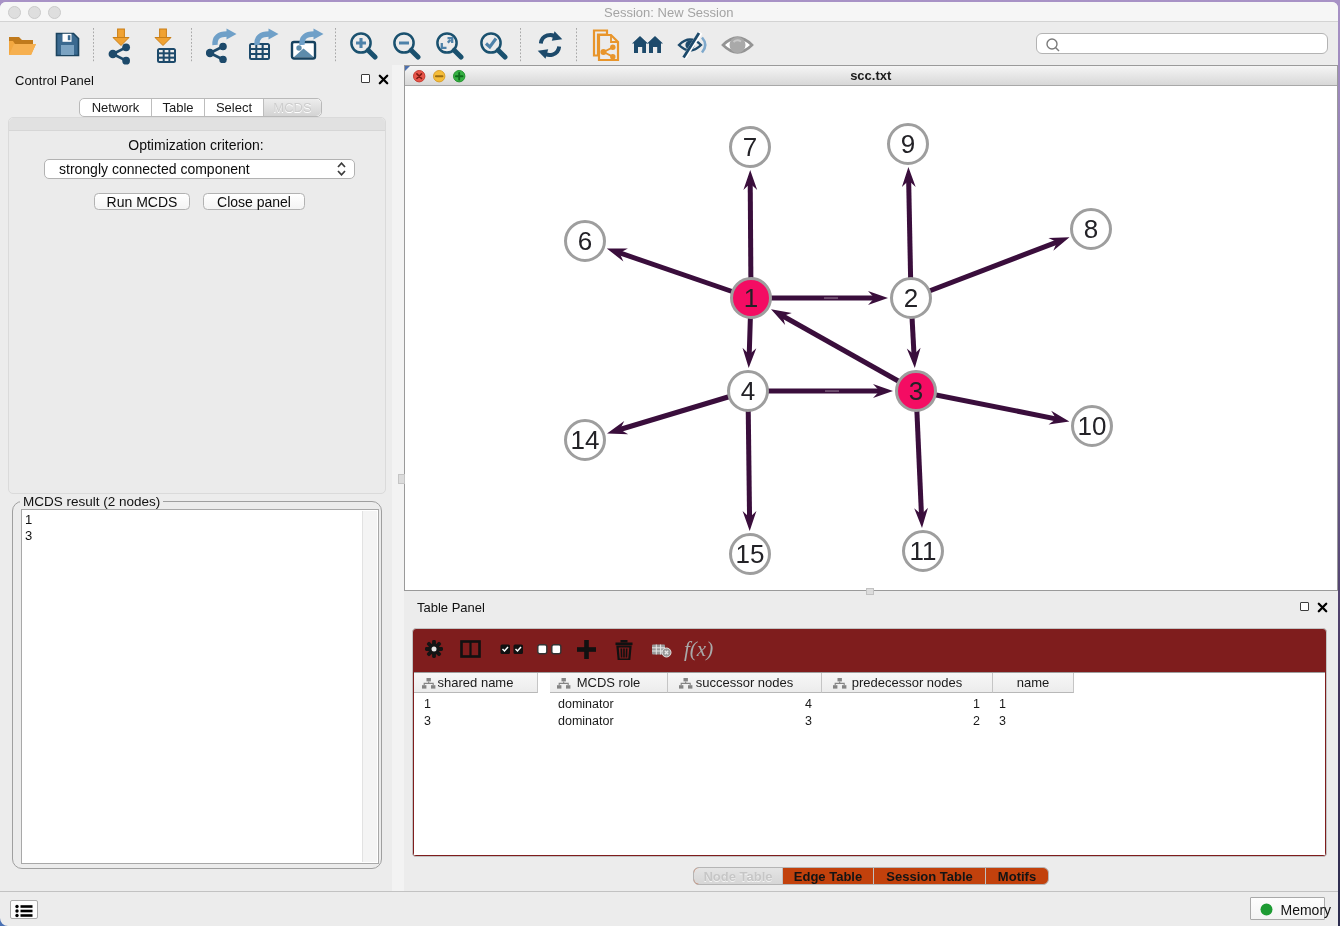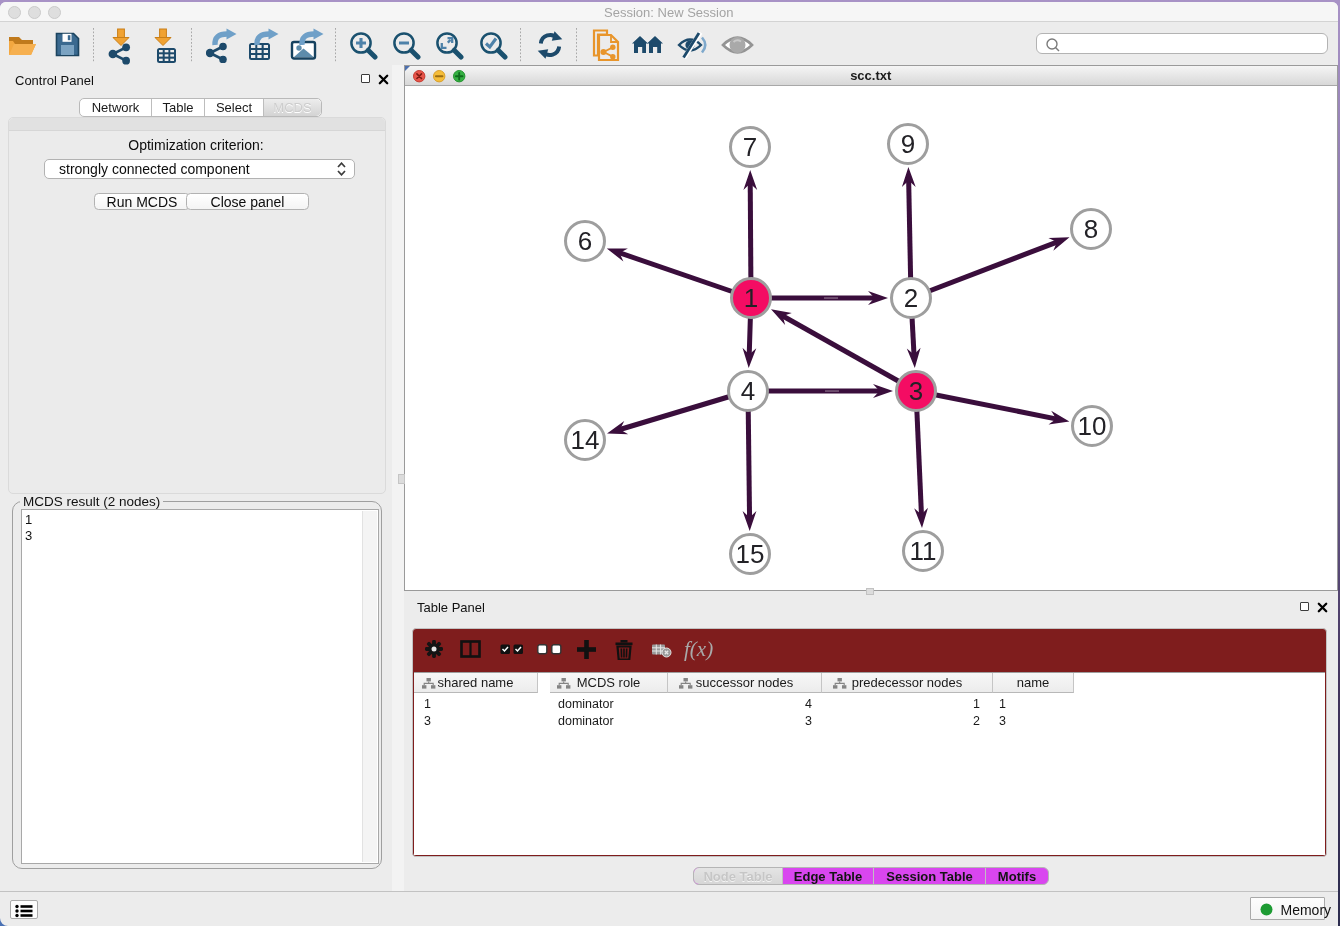--- a/index.html
+++ b/index.html
@@ -36,21 +36,21 @@
 #nettitle{position:absolute;left:0;top:0;right:0;height:20px;background:linear-gradient(#f5f5f5,#d8d8d8);border-bottom:1px solid #a8a8a8}
 #nettitle .t{position:absolute;width:100%;text-align:center;font-size:13px;font-weight:bold;color:#1c1c1c;line-height:20px}
 #canvas{position:absolute;left:0;top:21px;right:0;bottom:0;background:#fff;overflow:hidden}
 
 #tp-title{position:absolute;left:417px;top:535px;font-size:13px;color:#111}
 #tp-box{position:absolute;left:412px;top:563px;width:915px;height:229px;background:#7f1d1d;border:1px solid #c2c2c2;border-radius:4px}
 #tp-table{position:absolute;left:1px;top:43px;right:1px;bottom:1px;background:#fff;border-top:1px solid #9e9e9e}
 .th{position:absolute;top:0;height:20px;background:linear-gradient(#f7f7f7,#ececec);border-right:1px solid #c5c5c5;border-bottom:1px solid #b8b8b8;font-size:13px;color:#1a1a1a;text-align:center;line-height:19px}
 .td{position:absolute;font-size:12.5px;color:#1a1a1a;height:17px;line-height:17px}
 
-#btabs{position:absolute;left:693px;top:801.5px;height:18px;display:flex;border:1px solid #b5b5b5;border-radius:6px;background:#d946ef;overflow:hidden}
+#btabs{position:absolute;left:693px;top:801.5px;height:18px;display:flex;border:1px solid #b5b5b5;border-radius:6px;background:#c2410c;overflow:hidden}
 #btabs .bt{font-size:13px;font-weight:bold;color:#141414;line-height:17.5px;text-align:center;border-right:1px solid #c0c0c0}
 #btabs .bt:last-child{border-right:none}
 #btabs .bt.sel{background:linear-gradient(#e4e4e4,#d6d6d6);color:#c6c6c6;text-shadow:0 1px 0 #f5f5f5}
 
 #status{position:absolute;left:0;right:0;bottom:0;height:35px;background:#ececec;border-top:1px solid #c2c2c2}
 #listbtn{position:absolute;left:10px;top:8px;width:28px;height:19px;background:#fdfdfd;border:1px solid #ababab;border-radius:2px}
 #membtn{position:absolute;right:13px;top:5px;width:75px;height:23px;background:linear-gradient(#fdfdfd,#f3f3f3);border:1px solid #a9a9a9;font-size:14px;color:#111;border-radius:1px}
 </style></head><body>
 <div id="bluecorner" style="position:absolute;left:-4px;bottom:-4px;width:11px;height:11px;border-radius:50%;background:#3e6fc0"></div>
 <div id="win">
@@ -228,21 +228,21 @@
           <div class="band"></div>
         </div>
  <div id="optlabel">Optimization criterion:</div>
  <div id="selectbox">strongly connected component
    <svg width="11" height="14" style="position:absolute;right:7px;top:1.5px">
             <path d="M2 5 L5.5 1.2 L9 5" fill="none" stroke="#3c3c3c" stroke-width="1.7"></path>
             <path d="M2 9 L5.5 12.8 L9 9" fill="none" stroke="#3c3c3c" stroke-width="1.7"></path>
           </svg>
  </div>
  <div class="btn" style="left:94px;top:127.5px;width:96px">Run MCDS</div>
- <div class="btn" style="left:186px;top:127.5px;width:123px">Close panel</div>
+ <div class="btn" style="left:203px;top:127.5px;width:102px">Close panel</div>
  <div id="fieldset">
    <div class="legend">MCDS result (2 nodes)</div>
    <div id="resultbox">1<br>3<div class="scroll"></div></div>
  </div>
 </div>
 <div id="netwin">
  <div id="nettitle">
   <div class="t">scc.txt</div>
   <svg width="70" height="20" style="position:absolute;left:8px;top:4px">
     <circle cx="6.2" cy="6.2" r="5.7" fill="#e8554a" stroke="#c33d33" stroke-width="1"></circle>

